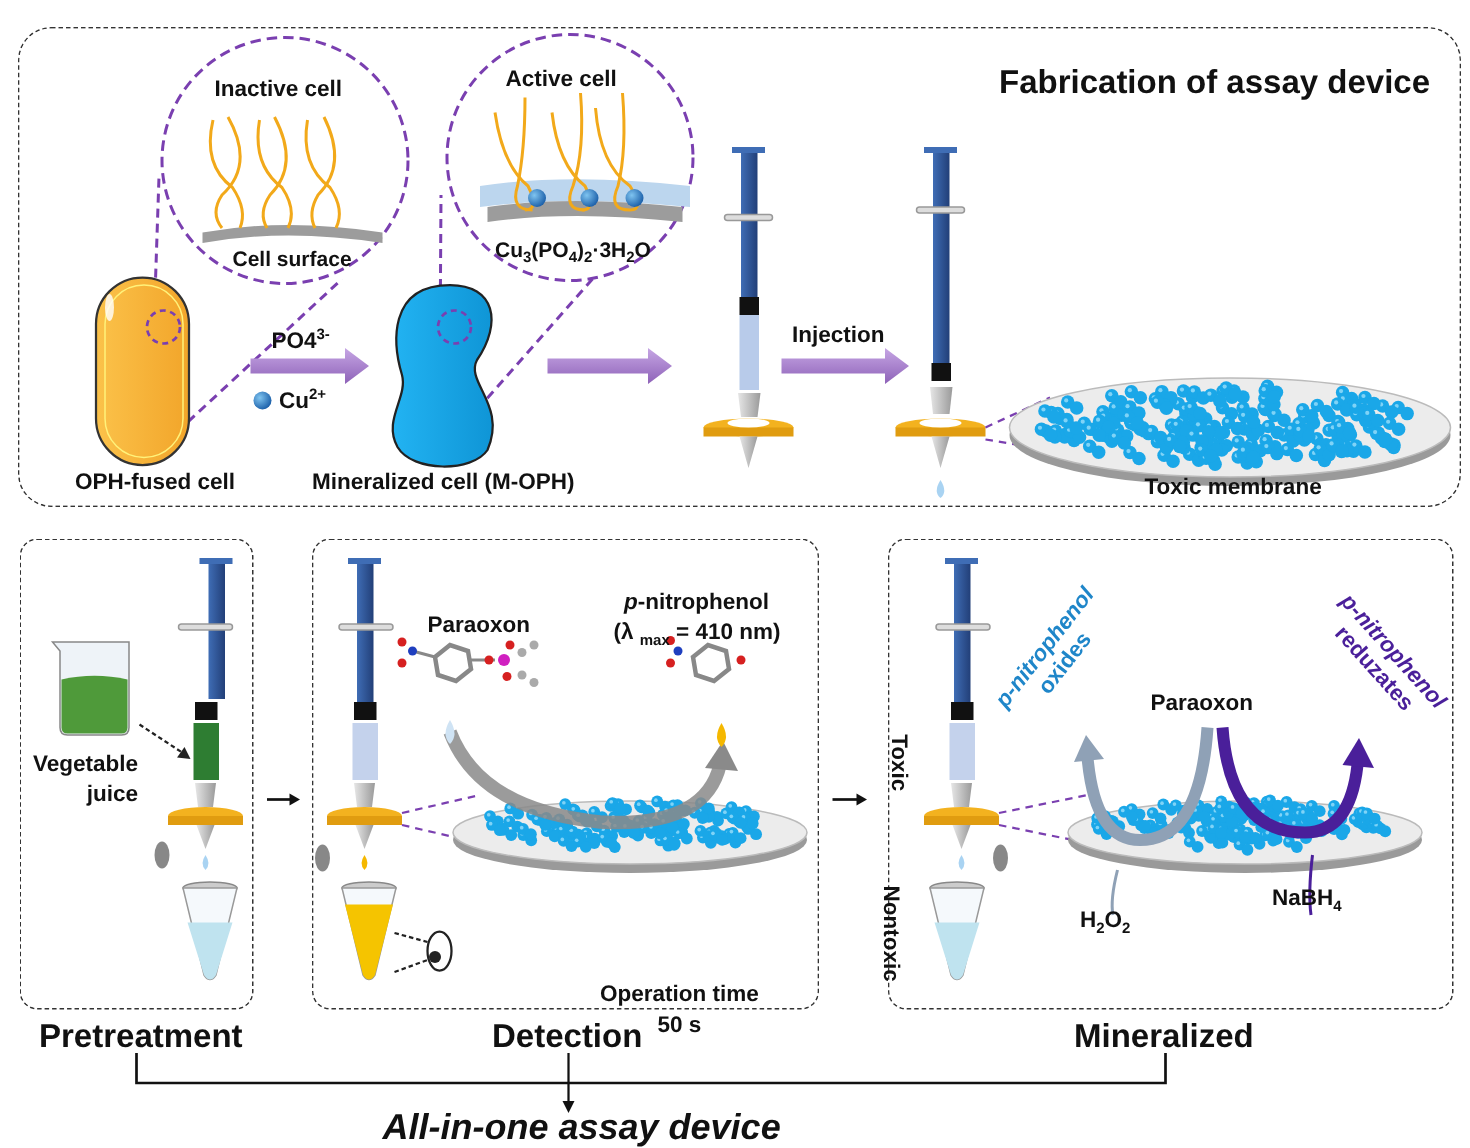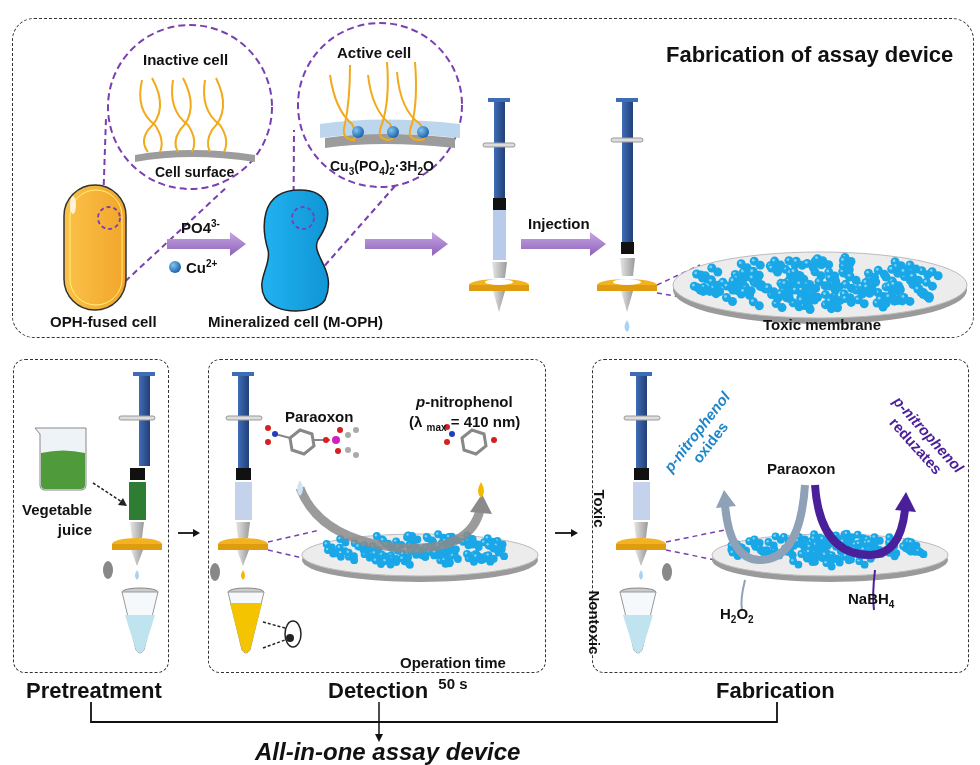--- a/index.html
+++ b/index.html
@@ -638,15 +638,15 @@
 <div class="rot" style="left:655px;top:420px;transform:rotate(-52deg);color:#1f86c9;text-align:center;line-height:17px;">
   <i>p-nitrophenol</i><br>
   <span>oxides</span>
 </div>
 <div class="rot" style="left:874px;top:423px;transform:rotate(48deg);color:#4a1f9a;text-align:center;line-height:17px;">
   <i>p-nitrophenol</i><br>
   <span>reduzates</span>
 </div>
 <div class="lbl" style="left:720px;top:605px;">H<sub>2</sub>O<sub>2</sub></div>
 <div class="lbl" style="left:848px;top:590px;">NaBH<sub>4</sub></div>
-<div class="section" style="left:716px;top:678px;">Fabrication</div>
+<div class="section" style="left:716px;top:678px;">Mineralized</div>
 
 <div class="footer" style="left:255px;top:738px;">All-in-one assay device</div>
 
 </body></html>

